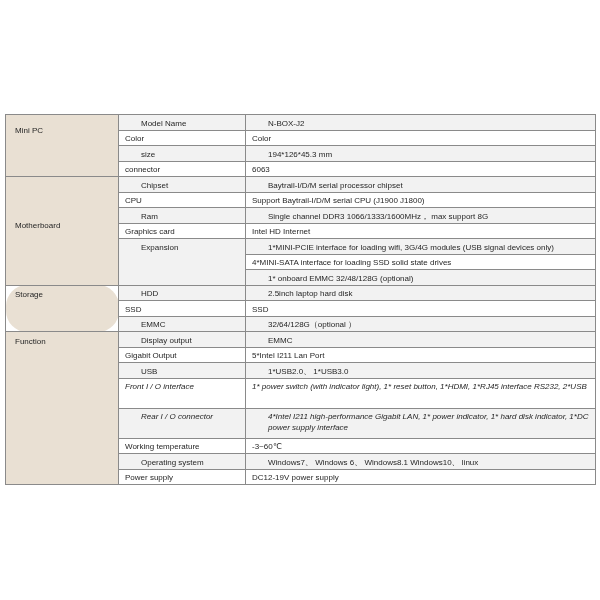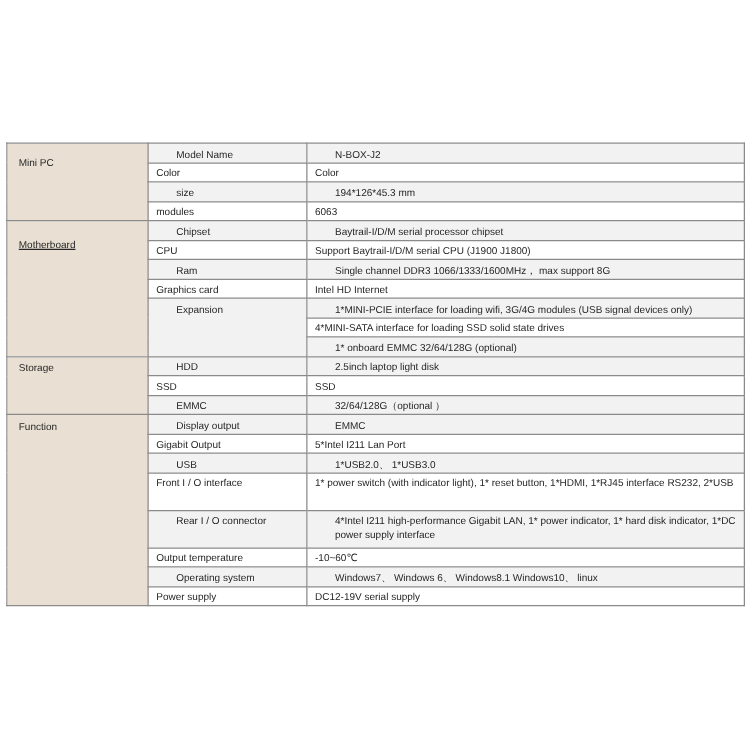--- a/index.html
+++ b/index.html
@@ -35,26 +35,26 @@
     height: 15.4px;
     box-sizing: border-box;
     overflow: hidden;
     white-space: nowrap;
   }
   td.cat {
     background: var(--cat-bg, #e9e0d3);
     padding-left: 9px;
   }
   td.cat.pad-0 { padding-top: 10px; }
-  td.cat.pad-1 { padding-top: 13px; text-decoration: underline; }
-  td.cat.pad-2 { padding-top: 3px; }
+  td.cat.pad-1 { padding-top: 43px; }
+  td.cat.pad-2 { padding-top: 3px; border-radius: 21px; }
   td.cat.pad-3 { padding-top: 4px; }
   td.alt { background: var(--alt-bg, #f2f2f2); padding-left: 22px; }
   td.val { white-space: normal; }
-  td.tall { height: 30px; }
+  td.tall { height: 30px; font-style: italic; }
 </style>
 </head>
 <body>
 
 <div class="canvas">
   <table class="spec">
     <colgroup>
       <col class="c-cat">
       <col class="c-attr">
       <col class="c-val">
@@ -67,21 +67,21 @@
         </tr>
         <tr>
           <td class="attr" rowspan="1">Color</td>
           <td class="val">Color</td>
         </tr>
         <tr>
           <td class="attr alt" rowspan="1">size</td>
           <td class="val alt">194*126*45.3 mm</td>
         </tr>
         <tr>
-          <td class="attr" rowspan="1">modules</td>
+          <td class="attr" rowspan="1">connector</td>
           <td class="val">6063</td>
         </tr>
         <tr>
           <td class="cat pad-1" rowspan="7">Motherboard</td>
           <td class="attr alt" rowspan="1">Chipset</td>
           <td class="val alt">Baytrail-I/D/M serial processor chipset</td>
         </tr>
         <tr>
           <td class="attr" rowspan="1">CPU</td>
           <td class="val">Support Baytrail-I/D/M serial CPU (J1900 J1800)</td>
@@ -95,26 +95,26 @@
           <td class="val">Intel HD Internet</td>
         </tr>
         <tr>
           <td class="attr alt" rowspan="3">Expansion</td>
           <td class="val alt">1*MINI-PCIE interface for loading wifi, 3G/4G modules (USB signal devices only)</td>
         </tr>
         <tr>
           <td class="val">4*MINI-SATA interface for loading SSD solid state drives</td>
         </tr>
         <tr>
-          <td class="val alt">1* onboard EMMC 32/64/128G (optional)</td>
+          <td class="val alt">1* onboard EMMC 32/48/128G (optional)</td>
         </tr>
         <tr>
           <td class="cat pad-2" rowspan="3">Storage</td>
           <td class="attr alt" rowspan="1">HDD</td>
-          <td class="val alt">2.5inch laptop light disk</td>
+          <td class="val alt">2.5inch laptop hard disk</td>
         </tr>
         <tr>
           <td class="attr" rowspan="1">SSD</td>
           <td class="val">SSD</td>
         </tr>
         <tr>
           <td class="attr alt" rowspan="1">EMMC</td>
           <td class="val alt">32/64/128G（optional ）</td>
         </tr>
         <tr>
@@ -132,26 +132,26 @@
         </tr>
         <tr>
           <td class="attr tall" rowspan="1">Front I / O interface</td>
           <td class="val tall">1* power switch (with indicator light), 1* reset button, 1*HDMI, 1*RJ45 interface RS232, 2*USB</td>
         </tr>
         <tr>
           <td class="attr alt tall" rowspan="1">Rear I / O connector</td>
           <td class="val alt tall">4*Intel I211 high-performance Gigabit LAN, 1* power indicator, 1* hard disk indicator, 1*DC power supply interface</td>
         </tr>
         <tr>
-          <td class="attr" rowspan="1">Output temperature</td>
-          <td class="val">-10~60℃</td>
+          <td class="attr" rowspan="1">Working temperature</td>
+          <td class="val">-3~60℃</td>
         </tr>
         <tr>
           <td class="attr alt" rowspan="1">Operating system</td>
           <td class="val alt">Windows7、 Windows 6、 Windows8.1 Windows10、 linux</td>
         </tr>
         <tr>
           <td class="attr" rowspan="1">Power supply</td>
-          <td class="val">DC12-19V serial supply</td>
+          <td class="val">DC12-19V power supply</td>
         </tr>
       </tbody>
   </table>
 </div>
 
 </body></html>

